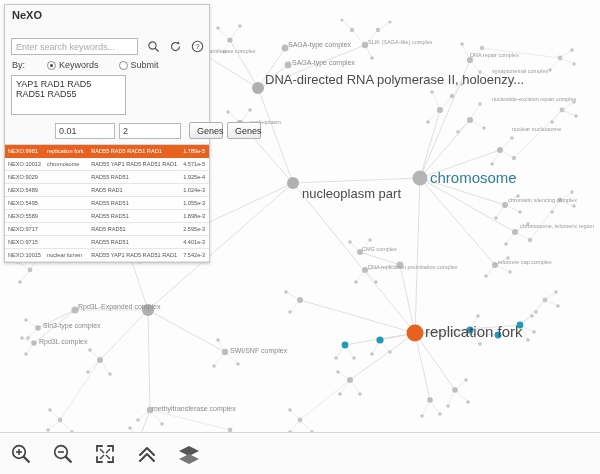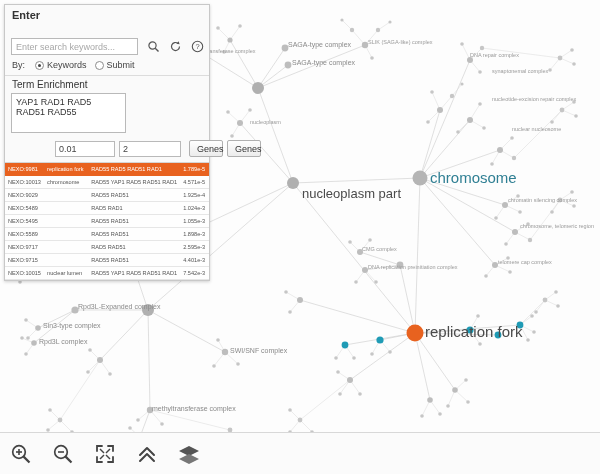--- a/index.html
+++ b/index.html
@@ -81,21 +81,21 @@
     border: none;
     cursor: pointer;
     padding: 0;
   }
   .icon-btn svg { display: block; }
 
   .by-row {
     display: flex;
     align-items: flex-end;
     padding: 1px 6px 5px 7px;
-    gap: 8px;
+    gap: 20px;
     font-size: 9px;
     color: #444;
   }
   .by-label { margin-right: 2px; }
   .radio-item { display: flex; align-items: center; gap: 3px; cursor: pointer; }
   .radio {
     width: 9px; height: 9px;
     border-radius: 50%;
     border: 1px solid #8c8c8c;
     background: #fff;
@@ -470,20 +470,21 @@
         <circle cx="258" cy="88" r="6" fill="#b0b0b0"></circle>
         <circle cx="293" cy="183" r="6" fill="#b0b0b0"></circle>
         <circle cx="148" cy="310" r="6" fill="#b0b0b0"></circle>
         <circle cx="420" cy="178" r="7.5" fill="#b5b5b5"></circle>
         <circle cx="415" cy="333" r="8.5" fill="#e8621f"></circle>
       </g>
     </svg>
 
     <div class="node-label lbl-xl lbl-orange" style="left:425px; top:323px;">replication fork</div>
     <div class="node-label lbl-xl lbl-teal" style="left:430px; top:169px;">chromosome</div>
+    <div class="node-label lbl-l" style="left:265px; top:72px;">DNA-directed RNA polymerase II, holoenzy...</div>
     <div class="node-label lbl-l" style="left:302px; top:186px;">nucleoplasm part</div>
     <div class="node-label lbl-m" style="left:125px; top:242px;">nuclear chromatin</div>
     <div class="node-label lbl-s" style="left:78px; top:303px;">Rpd3L-Expanded complex</div>
     <div class="node-label lbl-s" style="left:43px; top:322px;">Sin3-type complex</div>
     <div class="node-label lbl-s" style="left:39px; top:338px;">Rpd3L complex</div>
     <div class="node-label lbl-s" style="left:230px; top:347px;">SWI/SNF complex</div>
     <div class="node-label lbl-s" style="left:152px; top:405px;">methyltransferase complex</div>
     <div class="node-label lbl-s" style="left:144px; top:432px;">SET1C/COMPASS complex</div>
     <div class="node-label lbl-s" style="left:288px; top:41px;">SAGA-type complex</div>
     <div class="node-label lbl-s" style="left:292px; top:59px;">SAGA-type complex</div>
@@ -496,21 +497,21 @@
     <div class="node-label lbl-xs" style="left:492px; top:68px;">synaptonemal complex</div>
     <div class="node-label lbl-xs" style="left:492px; top:96px;">nucleotide-excision repair complex</div>
     <div class="node-label lbl-xs" style="left:512px; top:126px;">nuclear nucleosome</div>
     <div class="node-label lbl-xs" style="left:508px; top:197px;">chromatin silencing complex</div>
     <div class="node-label lbl-xs" style="left:520px; top:223px;">chromosome, telomeric region</div>
     <div class="node-label lbl-xs" style="left:498px; top:259px;">telomere cap complex</div>
     <div class="node-label lbl-xs" style="left:250px; top:119px;">nucleoplasm</div>
   </div>
 
   <div id="panel">
-    <div id="panel-title">Enter</div>
+    <div id="panel-title">NeXO</div>
 
     <div class="search-row">
       <input class="search-input" type="text" placeholder="Enter search keywords..." style="">
       <button class="icon-btn" title="Search">
         <svg width="13" height="13" viewBox="0 0 13 13">
           <circle cx="5.5" cy="5.5" r="3.6" fill="none" stroke="#555" stroke-width="1.2"></circle>
           <line x1="8.2" y1="8.2" x2="11.5" y2="11.5" stroke="#555" stroke-width="1.4"></line>
         </svg>
       </button>
       <button class="icon-btn" title="Refresh">
@@ -532,21 +533,20 @@
       <span class="radio-item">
         <span class="radio checked"></span>
         <span>Keywords</span>
       </span>
       <span class="radio-item">
         <span class="radio"></span>
         <span>Submit</span>
       </span>
     </div>
 
-    <div class="section-head">Term Enrichment</div>
     <textarea class="term-area" style="">YAP1 RAD1 RAD5 RAD51 RAD55</textarea>
 
     <div class="param-row">
       <input class="param-input" type="text" value="0.01" style="">
       <input class="param-input wide" type="text" value="2" style="">
       <span class="spacer"></span>
       <button class="btn">Genes</button>
       <button class="btn">Genes</button>
     </div>
 

